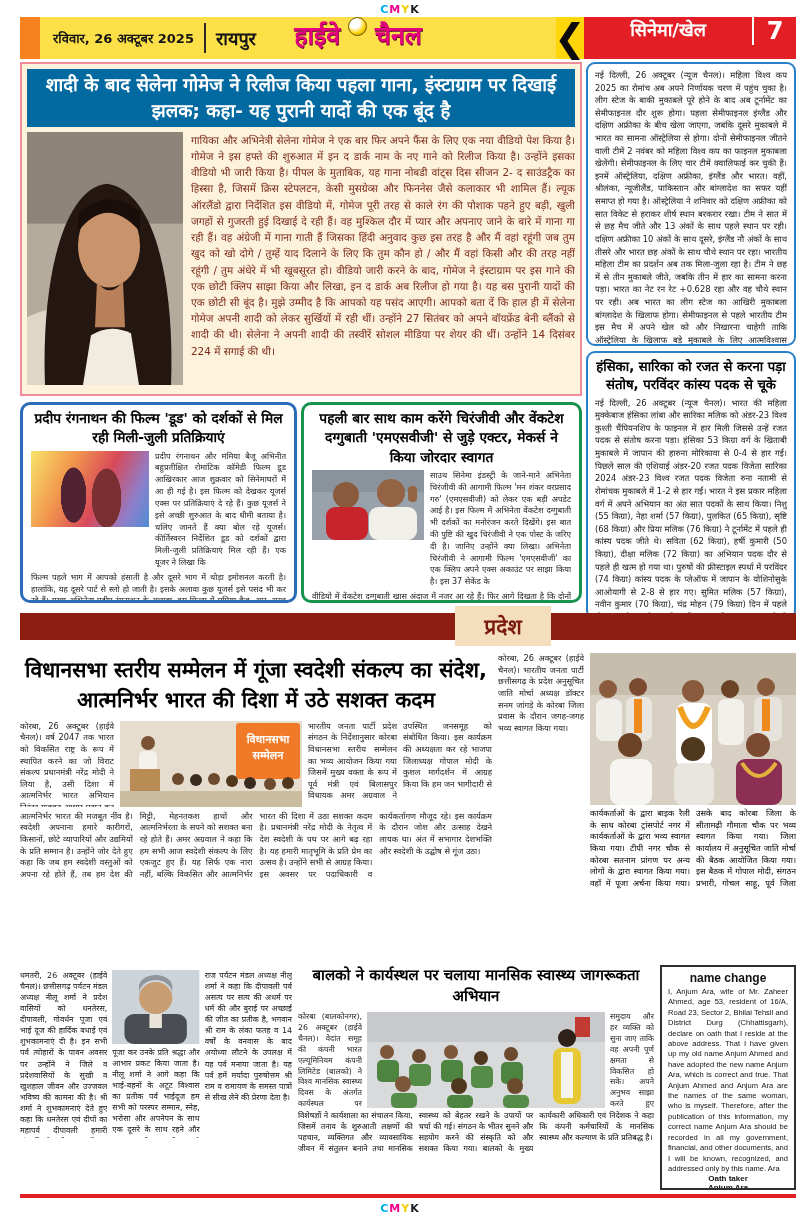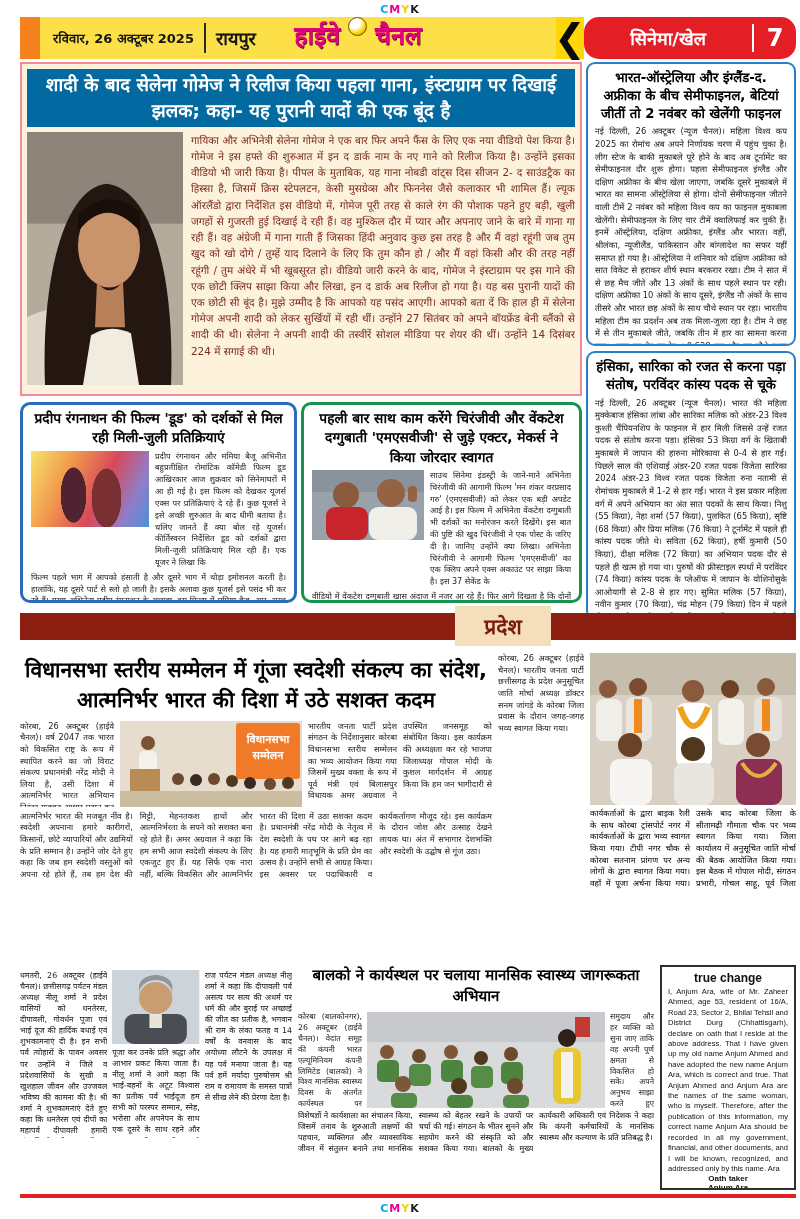--- a/index.html
+++ b/index.html
@@ -29,22 +29,22 @@
   .mh-city { font-size:18px; font-weight:700; color:#151515;text-align:right; }
   .mh-title-wrap { position:absolute; left:120px; right:0; top:0; bottom:0;
                    display:flex; justify-content:center; align-items:flex-start; gap:8px; }
   .mh-title { font-size:25px; font-weight:800; color:#e5007d;
               text-shadow:0.5px 0.5px 0 #5a0030; }
   .mh-logo { width:19px; height:19px; border-radius:50%;
              background:radial-gradient(circle at 35% 30%, #ffffff 0 30%, #ffd60a 62%, #a87e00);
              border:1px solid #6e5600; }
   .mh-chev { width:28px; background:#ffd60a; display:flex; align-items:center;
              justify-content:center; font-size:38px; font-weight:900; color:#0b0b0b; }
-  .mh-red { width:212px; background:#e31e25; border-radius:15px;
-            display:flex; align-items:center; }
+  .mh-red { width:212px; background:#e31e25; border-radius:0;
+            display:flex; align-items:flex-start; }
   .mh-section { flex:1; display:flex; align-items:center; justify-content:center;
                 color:#fff; font-size:18px; font-weight:700; }
   .mh-pagenum { width:44px; display:flex; align-items:center; justify-content:center;
                 color:#fff; font-size:24px; font-weight:700; border-left:2px solid #fff; }
 
   
   .selena-box { position:absolute; left:20px; top:62px; width:562px; height:334px;
                 background:#fdf3dc; border:2px solid #ef8b9b; padding:5px; }
   .selena-headline { background:#0369a1; color:#fff; text-align:center;
                      font-size:18.5px; font-weight:700; line-height:1.4; padding:3px 10px; }
@@ -181,21 +181,20 @@
           <path d="M51,100 Q80,62 113,100 L113,80 Q82,54 51,82 Z" fill="#190e0a"></path>
           <path d="M70,150 Q82,168 96,150 L98,196 L68,196 Z" fill="#b98159"></path>
           <path d="M56,254 L64,204 Q83,192 104,202 L112,254 Z" fill="#f1ecdf"></path>
         </svg>
       </div>
       <div class="selena-body jtext">गायिका और अभिनेत्री सेलेना गोमेज ने एक बार फिर अपने फैंस के लिए एक नया वीडियो पेश किया है। गोमेज ने इस हफ्ते की शुरुआत में इन द डार्क नाम के नए गाने को रिलीज किया है। उन्होंने इसका वीडियो भी जारी किया है। पीपल के मुताबिक, यह गाना नोबडी वांट्स दिस सीजन 2- द साउंडट्रैक का हिस्सा है, जिसमें क्रिस स्टेपलटन, केसी मुसग्रेव्स और फिननेस जैसे कलाकार भी शामिल हैं। ल्यूक ऑरलैंडो द्वारा निर्देशित इस वीडियो में, गोमेज पूरी तरह से काले रंग की पोशाक पहने हुए बड़ी, खुली जगहों से गुजरती हुई दिखाई दे रही हैं। वह मुश्किल दौर में प्यार और अपनाए जाने के बारे में गाना गा रही हैं। वह अंग्रेजी में गाना गाती हैं जिसका हिंदी अनुवाद कुछ इस तरह है और मैं वहां रहूंगी जब तुम खुद को खो दोगे / तुम्हें याद दिलाने के लिए कि तुम कौन हो / और मैं वहां किसी और की तरह नहीं रहूंगी / तुम अंधेरे में भी खूबसूरत हो। वीडियो जारी करने के बाद, गोमेज ने इंस्टाग्राम पर इस गाने की एक छोटी क्लिप साझा किया और लिखा, इन द डार्क अब रिलीज हो गया है। यह बस पुरानी यादों की एक छोटी सी बूंद है। मुझे उम्मीद है कि आपको यह पसंद आएगी। आपको बता दें कि हाल ही में सेलेना गोमेज अपनी शादी को लेकर सुर्खियों में रही थीं। उन्होंने 27 सितंबर को अपने बॉयफ्रेंड बेनी ब्लैंको से शादी की थी। सेलेना ने अपनी शादी की तस्वीरें सोशल मीडिया पर शेयर की थीं। उन्होंने 14 दिसंबर 224 में सगाई की थी।</div>
     </div>
   </div>
 
   <div class="sport-box cricket-box">
-    <div class="sport-headline">भारत-ऑस्ट्रेलिया और इंग्लैंड-द. अफ्रीका के बीच सेमीफाइनल, बेटियां जीतीं तो 2 नवंबर को खेलेंगी फाइनल</div>
     <div class="sport-body jtext">नई दिल्ली, 26 अक्टूबर (न्यूज चैनल)। महिला विश्व कप 2025 का रोमांच अब अपने निर्णायक चरण में पहुंच चुका है। लीग स्टेज के बाकी मुकाबले पूरे होने के बाद अब टूर्नामेंट का सेमीफाइनल दौर शुरू होगा। पहला सेमीफाइनल इंग्लैंड और दक्षिण अफ्रीका के बीच खेला जाएगा, जबकि दूसरे मुकाबले में भारत का सामना ऑस्ट्रेलिया से होगा। दोनों सेमीफाइनल जीतने वाली टीमें 2 नवंबर को महिला विश्व कप का फाइनल मुकाबला खेलेंगी। सेमीफाइनल के लिए चार टीमें क्वालिफाई कर चुकी हैं। इनमें ऑस्ट्रेलिया, दक्षिण अफ्रीका, इंग्लैंड और भारत। वहीं, श्रीलंका, न्यूजीलैंड, पाकिस्तान और बांग्लादेश का सफर यहीं समाप्त हो गया है। ऑस्ट्रेलिया ने शनिवार को दक्षिण अफ्रीका को सात विकेट से हराकर शीर्ष स्थान बरकरार रखा। टीम ने सात में से छह मैच जीते और 13 अंकों के साथ पहले स्थान पर रही। दक्षिण अफ्रीका 10 अंकों के साथ दूसरे, इंग्लैंड नौ अंकों के साथ तीसरे और भारत छह अंकों के साथ चौथे स्थान पर रहा। भारतीय महिला टीम का प्रदर्शन अब तक मिला-जुला रहा है। टीम ने छह में से तीन मुकाबले जीते, जबकि तीन में हार का सामना करना पड़ा। भारत का नेट रन रेट +0.628 रहा और वह चौथे स्थान पर रही। अब भारत का लीग स्टेज का आखिरी मुकाबला बांग्लादेश के खिलाफ होगा। सेमीफाइनल से पहले भारतीय टीम इस मैच में अपने खेल को और निखारना चाहेगी ताकि ऑस्ट्रेलिया के खिलाफ बड़े मुकाबले के लिए आत्मविश्वास मजबूत रहे।</div>
   </div>
 
   <div class="sport-box wrestling-box">
     <div class="sport-headline">हंसिका, सारिका को रजत से करना पड़ा संतोष, परविंदर कांस्य पदक से चूके</div>
     <div class="sport-body jtext">नई दिल्ली, 26 अक्टूबर (न्यूज चैनल)। भारत की महिला मुक्केबाज हंसिका लांबा और सारिका मलिक को अंडर-23 विश्व कुश्ती चैंपियनशिप के फाइनल में हार मिली जिससे उन्हें रजत पदक से संतोष करना पड़ा। हंसिका 53 किग्रा वर्ग के खिताबी मुकाबले में जापान की हारुना मोरिकावा से 0-4 से हार गईं। पिछले साल की एशियाई अंडर-20 रजत पदक विजेता सारिका 2024 अंडर-23 विश्व रजत पदक विजेता रुना नतामी से रोमांचक मुकाबले में 1-2 से हार गईं। भारत ने इस प्रकार महिला वर्ग में अपने अभियान का अंत सात पदकों के साथ किया। निशु (55 किग्रा), नेहा शर्मा (57 किग्रा), पुलकित (65 किग्रा), सृष्टि (68 किग्रा) और प्रिया मलिक (76 किग्रा) ने टूर्नामेंट में पहले ही कांस्य पदक जीते थे। सविता (62 किग्रा), हर्षी कुमारी (50 किग्रा), दीक्षा मलिक (72 किग्रा) का अभियान पदक दौर से पहले ही खत्म हो गया था। पुरुषों की फ्रीस्टाइल स्पर्धा में परविंदर (74 किग्रा) कांस्य पदक के प्लेऑफ में जापान के योशिनोसुके आओयागी से 2-8 से हार गए। सुमित मलिक (57 किग्रा), नवीन कुमार (70 किग्रा), चंद्र मोहन (79 किग्रा) दिन में पहले ही बाहर हो गए थे, जबकि सचिन (92 किग्रा) शुक्रवार को ही बाहर हो गए थे। सुजीत कलकल 65 किग्रा भार वर्ग में अगले दो दिनों में भारत के लिए स्वर्ण पदक के लिए सबसे बड़ी उम्मीद होंगे।</div>
   </div>
 
   <div class="film-box dude-box">
     <div class="film-headline">प्रदीप रंगनाथन की फिल्म 'डूड' को दर्शकों से मिल रही मिली-जुली प्रतिक्रियाएं</div>
@@ -339,21 +338,21 @@
           <rect x="186" y="36" width="28" height="56" rx="8" fill="#e6c832"></rect>
           <rect x="194" y="40" width="12" height="46" fill="#f4f2ec"></rect>
         </svg>
       </div>
       <div class="balco-side jtext">समुदाय और हर व्यक्ति को सुना जाए ताकि वह अपनी पूर्ण क्षमता से विकसित हो सके। अपने अनुभव साझा करते हुए शोभिनी खेर ने कहा कि अक्सर कोई भी शुरुआती संकेतों के बारे में बात नहीं करता जैसे मनोदशा, ऊर्जा या ध्यान में सूक्ष्म बदलाव, जो किसी गहरी समस्या के संकेत हो सकते हैं। इस कार्यक्रम ने मुझे इन संकेतों को पहचानने की प्रेरणा दी।</div>
     </div>
     <div class="balco-rest">विशेषज्ञों ने कार्यशाला का संचालन किया, जिसमें तनाव के शुरुआती लक्षणों की पहचान, व्यक्तिगत और व्यावसायिक जीवन में संतुलन बनाने तथा मानसिक स्वास्थ्य को बेहतर रखने के उपायों पर चर्चा की गई। संगठन के भीतर सुनने और सहयोग करने की संस्कृति को और सशक्त किया गया। बालको के मुख्य कार्यकारी अधिकारी एवं निदेशक ने कहा कि कंपनी कर्मचारियों के मानसिक स्वास्थ्य और कल्याण के प्रति प्रतिबद्ध है।</div>
   </div>
 
   <div class="nc-box">
-    <div class="nc-title">true change</div>
+    <div class="nc-title">name change</div>
     <div class="nc-body">I, Anjum Ara, wife of Mr. Zaheer Ahmed, age 53, resident of 16/A, Road 23, Sector 2, Bhilai Tehsil and District Durg (Chhattisgarh), declare on oath that I reside at the above address. That I have given up my old name Anjum Ahmed and have adopted the new name Anjum Ara, which is correct and true. That Anjum Ahmed and Anjum Ara are the names of the same woman, who is myself. Therefore, after the publication of this information, my correct name Anjum Ara should be recorded in all my government, financial, and other documents, and I will be known, recognized, and addressed only by this name. Ara</div>
     <div class="nc-sign">Oath taker</div>
     <div class="nc-sign">Anjum Ara</div>
   </div>
 
   <div class="bottom-rule"></div>
   <div class="cmyk cmyk-bottom">
     <span class="c">C</span><span class="m">M</span><span class="y">Y</span><span class="k">K</span>
   </div>
 

